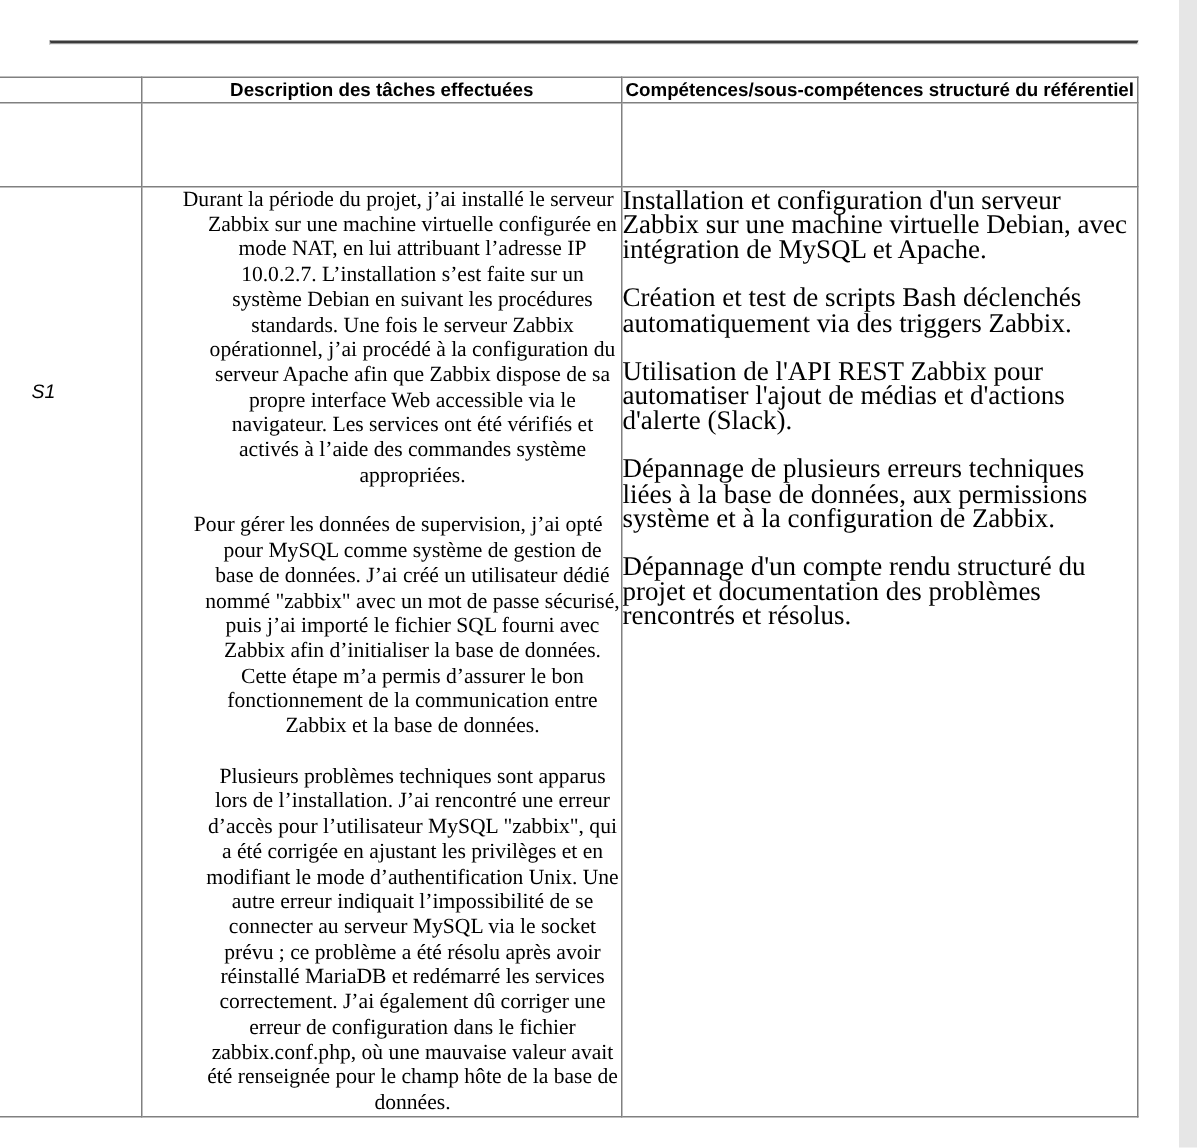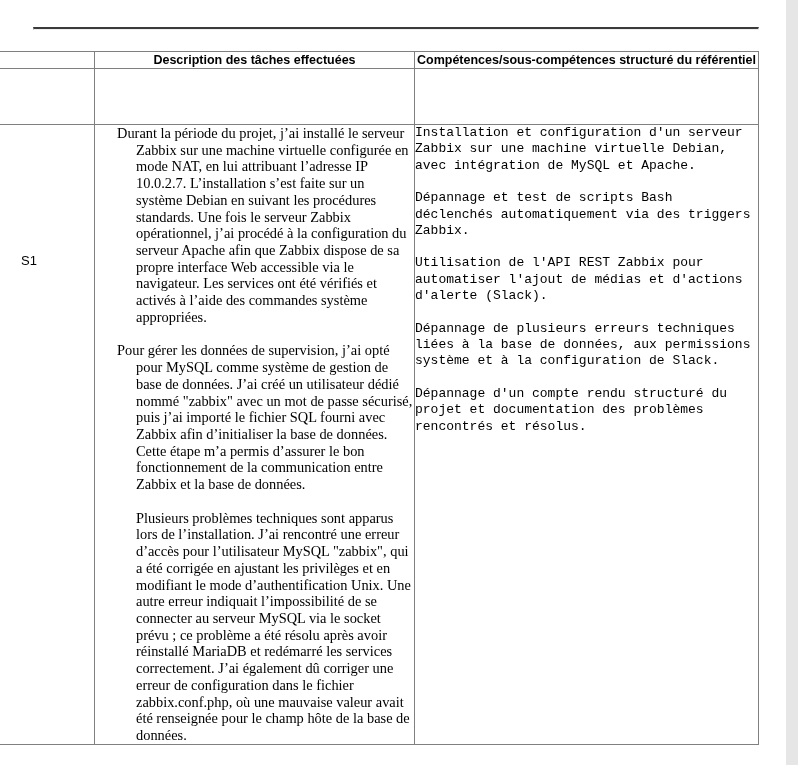--- a/index.html
+++ b/index.html
@@ -88,51 +88,52 @@
     font-size: 13px;
     color: #000000;
     padding: 0;
     position: relative;
   }
   .period-label {
     position: absolute;
     left: 22px;
     top: 128px;
     white-space: nowrap;
+    font-style: italic;
   }
 
   
   .tasks-cell {
     padding: 6px 5px 6px 6px;
   }
   .tasks-cell p {
     margin: 0 0 17px 0;
     font-family: "Liberation Serif", "DejaVu Serif", serif;
     font-size: 14.4px;
     line-height: 16.7px;
     color: #000000;
     padding-left: 41px;
     text-indent: -19px;
-    text-align: left;
+    text-align: center;
     hyphens: none;
   }
   .tasks-cell p.block-indent {
     text-indent: 0;
     padding-left: 41px;
   }
   .tasks-cell p:last-child { margin-bottom: 0; }
 
   
   .skills-cell {
     padding: 7px 8px 6px 7px;
   }
   .skills-cell p {
     margin: 0 0 16px 0;
-    font-family: Liberation Mono, monospace;
-    font-size: 13px;
+    font-family: Liberation Serif, serif;
+    font-size: 18px;
     line-height: 16.4px;
     color: #000000;
   }
   .skills-cell p:last-child { margin-bottom: 0; }
 </style>
 </head>
 <body>
 
 <div id="page">
 
@@ -161,23 +162,23 @@
         <td class="period-cell">
           <span class="period-label">S1</span>
         </td>
         <td class="tasks-cell">
           <p>Durant la période du projet, j’ai installé le serveur Zabbix sur une machine virtuelle configurée en mode NAT, en lui attribuant l’adresse IP 10.0.2.7. L’installation s’est faite sur un système Debian en suivant les procédures standards. Une fois le serveur Zabbix opérationnel, j’ai procédé à la configuration du serveur Apache afin que Zabbix dispose de sa propre interface Web accessible via le navigateur. Les services ont été vérifiés et activés à l’aide des commandes système appropriées.</p>
           <p>Pour gérer les données de supervision, j’ai opté pour MySQL comme système de gestion de base de données. J’ai créé un utilisateur dédié nommé "zabbix" avec un mot de passe sécurisé, puis j’ai importé le fichier SQL fourni avec Zabbix afin d’initialiser la base de données. Cette étape m’a permis d’assurer le bon fonctionnement de la communication entre Zabbix et la base de données.</p>
           <p class="block-indent"> Plusieurs problèmes techniques sont apparus lors de l’installation. J’ai rencontré une erreur d’accès pour l’utilisateur MySQL "zabbix", qui a été corrigée en ajustant les privilèges et en modifiant le mode d’authentification Unix. Une autre erreur indiquait l’impossibilité de se connecter au serveur MySQL via le socket prévu ; ce problème a été résolu après avoir réinstallé MariaDB et redémarré les services correctement. J’ai également dû corriger une erreur de configuration dans le fichier zabbix.conf.php, où une mauvaise valeur avait été renseignée pour le champ hôte de la base de données.</p>
         </td>
         <td class="skills-cell">
           <p>Installation et configuration d'un serveur Zabbix sur une machine virtuelle Debian, avec intégration de MySQL et Apache.</p>
-          <p>Dépannage et test de scripts Bash déclenchés automatiquement via des triggers Zabbix.</p>
+          <p>Création et test de scripts Bash déclenchés automatiquement via des triggers Zabbix.</p>
           <p>Utilisation de l'API REST Zabbix pour automatiser l'ajout de médias et d'actions d'alerte (Slack).</p>
-          <p>Dépannage de plusieurs erreurs techniques liées à la base de données, aux permissions système et à la configuration de Slack.</p>
+          <p>Dépannage de plusieurs erreurs techniques liées à la base de données, aux permissions système et à la configuration de Zabbix.</p>
           <p>Dépannage d'un compte rendu structuré du projet et documentation des problèmes rencontrés et résolus.</p>
         </td>
       </tr>
     </tbody>
   </table>
 
 </div>
 
 <div id="page-edge"></div>
 

